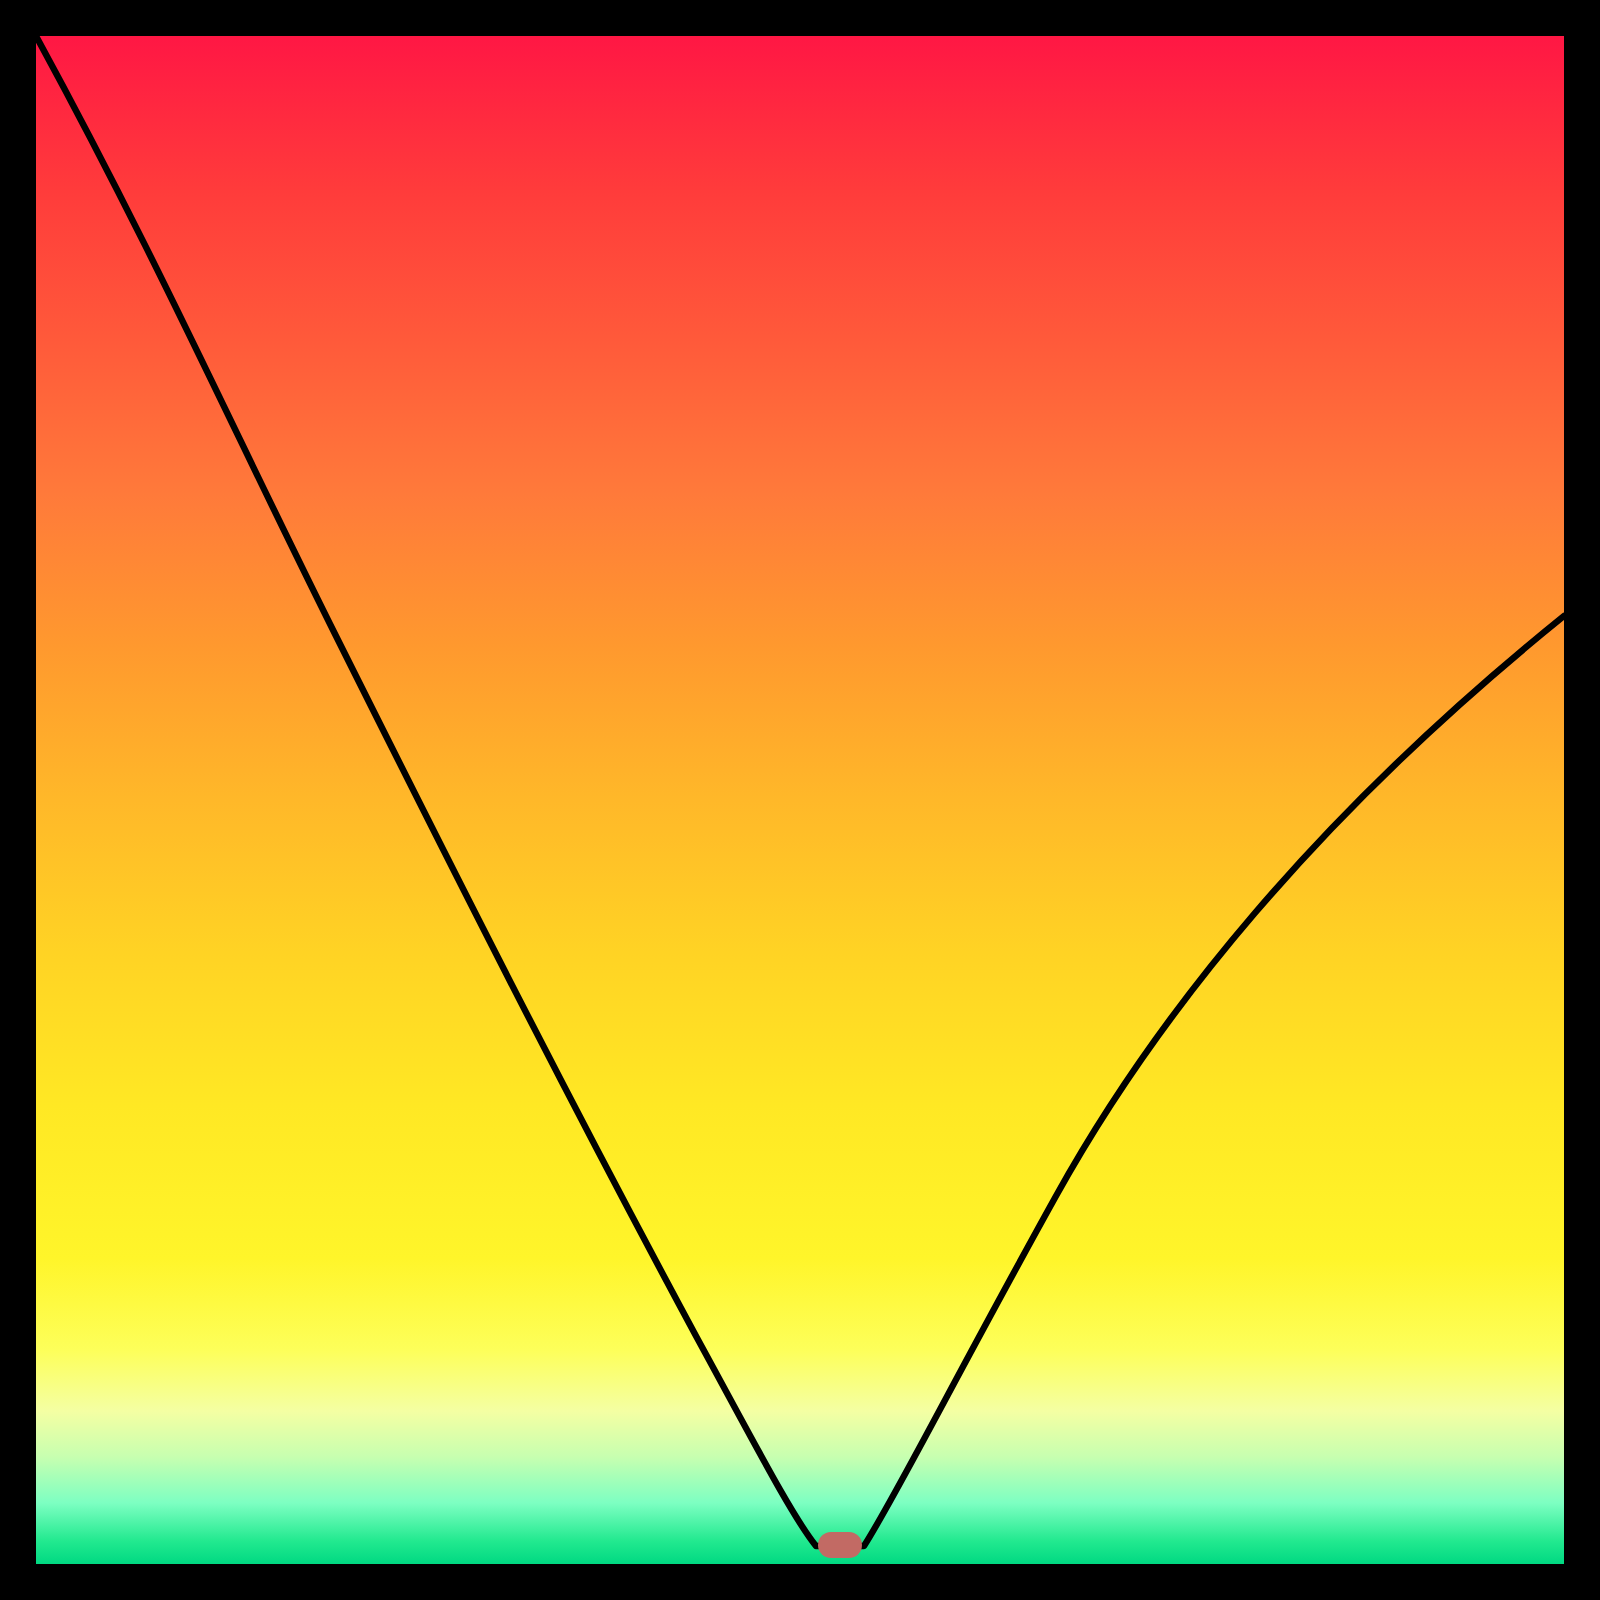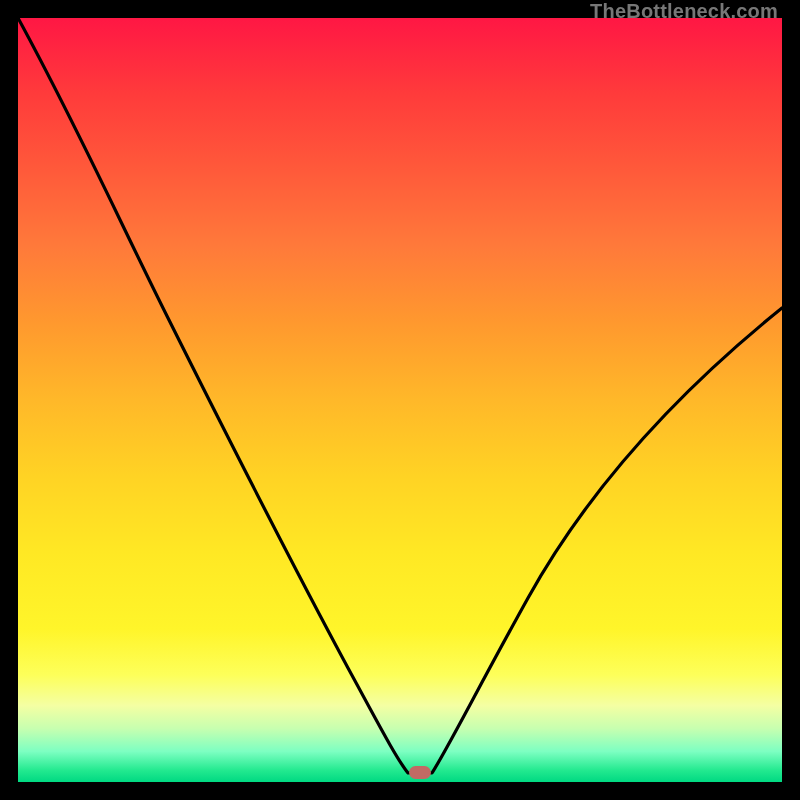--- a/index.html
+++ b/index.html
@@ -65,21 +65,20 @@
     width: 22px;
     height: 13px;
     background: #c26a64;
     border-radius: 7px;
   }
 </style>
 </head>
 <body>
 
 <div class="stage">
-  <div class="watermark">TheBottleneck.com</div>
   <div class="plot">
     <svg class="curve" viewBox="0 0 764 764" preserveAspectRatio="none">
       <path d="M 0 0
                C 60 110, 100 200, 150 300
                C 200 400, 260 520, 330 650
                C 360 705, 378 740, 390 755
                L 414 755
                C 430 730, 460 670, 510 580
                C 560 490, 640 390, 764 290" fill="none" stroke="#000" stroke-width="3.2" stroke-linecap="round" stroke-linejoin="round"></path>
     </svg>

